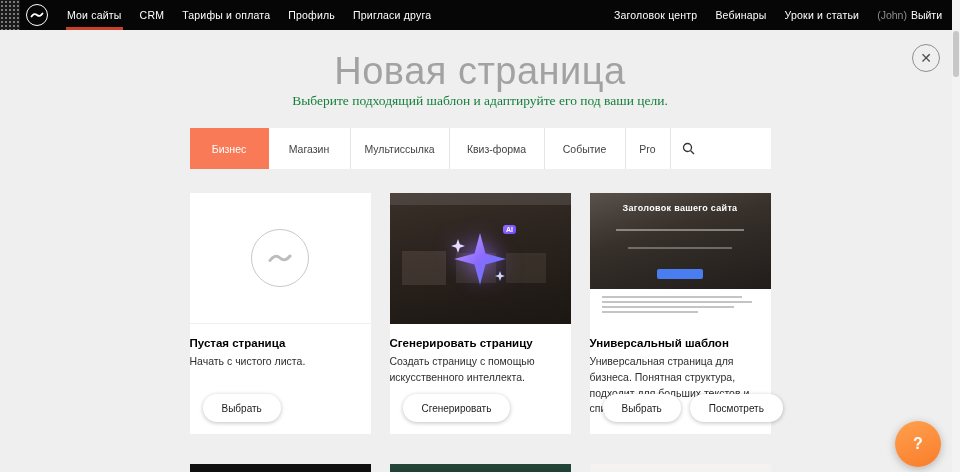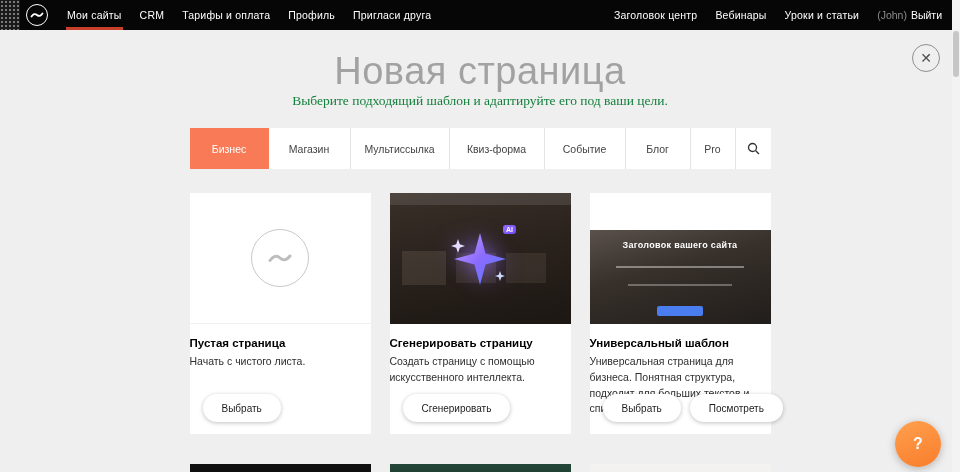--- a/index.html
+++ b/index.html
@@ -66,21 +66,21 @@
     background-size:44px 34px, 40px 30px, 40px 30px, 100% 12px;
     background-position:12px 58px, 66px 60px, 116px 60px, 0 0; }
   .star-wrap { position:relative; width:72px; height:72px; z-index:2; }
   .star-wrap svg { filter:drop-shadow(0 0 10px rgba(150,110,255,0.85)); }
   .ai-badge { position:absolute; top:2px; right:0; padding:1px 3px; border-radius:3px;
     background:linear-gradient(135deg,#9a6bff,#6a4bff); color:#fff; font-size:7px; font-weight:bold; }
 
   
   .preview-universal { background:#fff; }
   .pu-hero { height:96px; background:linear-gradient(165deg,#59514a 0%, #37302b 40%, #211d1a 100%);
-    display:flex; flex-direction:column; align-items:center; justify-content:center; gap:16px;margin-top:37px; }
+    display:flex; flex-direction:column; align-items:center; justify-content:center; gap:16px; }
   .pu-title { color:#fff; font-size:9px; font-weight:bold; letter-spacing:0.3px; }
   .pu-sub { width:128px; height:2px; background:rgba(255,255,255,0.40); }
   .pu-sub2 { width:104px; height:2px; background:rgba(255,255,255,0.30); }
   .pu-btn { margin-top:4px; width:46px; height:10px; border-radius:2px; background:#4a7df0; cursor:pointer; }
   .pu-text { height:35px; padding:7px 12px 0; display:flex; flex-direction:column; gap:3px; }
   .pu-line { height:2px; background:#c4c4c4; }
   .w1{width:140px}.w2{width:150px}.w3{width:132px}.w4{width:96px}
 
   
   .card-body { padding:13px 0 0; }
@@ -139,21 +139,20 @@
 
     <h1 class="page-title">Новая страница</h1>
     <p class="page-subtitle">Выберите подходящий шаблон и адаптируйте его под ваши цели.</p>
 
     <div class="tabs">
       <div class="tab t1 active">Бизнес</div>
       <div class="tab t2">Магазин</div>
       <div class="tab t3">Мультиссылка</div>
       <div class="tab t4">Квиз-форма</div>
       <div class="tab t5">Событие</div>
-      <div class="tab t6">Блог</div>
       <div class="tab t7">Pro</div>
       <div class="tab t8">
         <svg width="13" height="13" viewBox="0 0 13 13">
           <circle cx="5.5" cy="5.5" r="4" fill="none" stroke="#333" stroke-width="1.3"></circle>
           <line x1="8.7" y1="8.7" x2="12" y2="12" stroke="#333" stroke-width="1.3"></line>
         </svg>
       </div>
     </div>
 
     <div class="cards">

